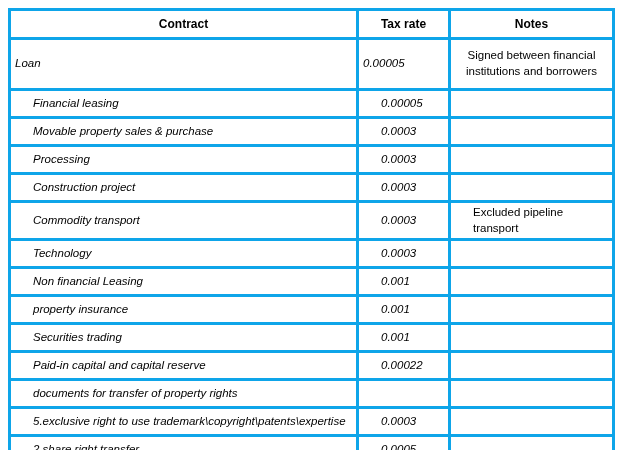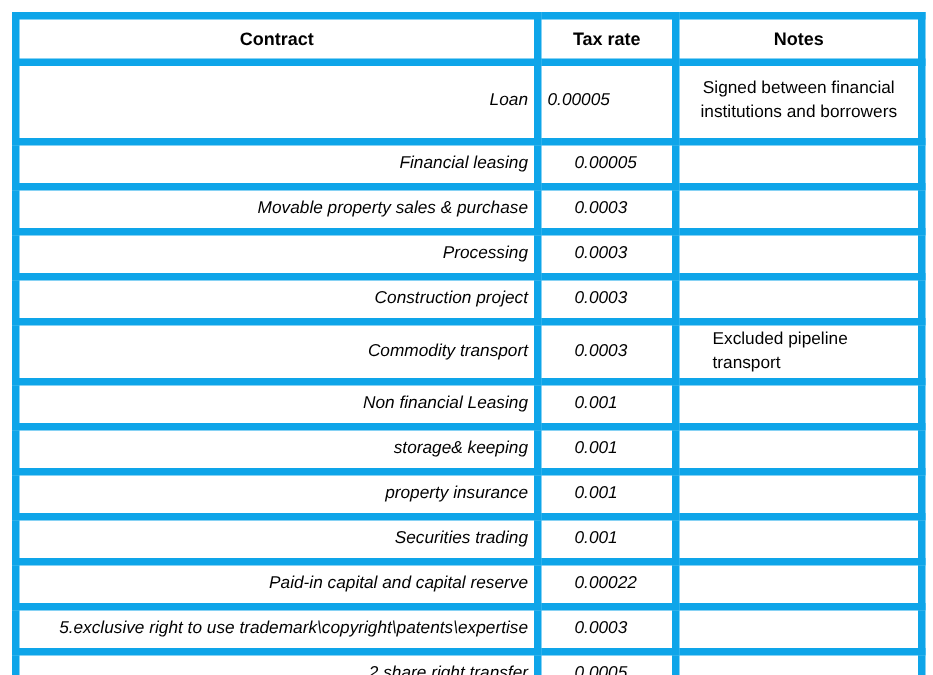--- a/index.html
+++ b/index.html
@@ -20,38 +20,38 @@
     top: 8px;
     width: 604px;
   }
   table.tax-table {
     border-collapse: collapse;
     width: 604px;
     table-layout: fixed;
   }
   table.tax-table th,
   table.tax-table td {
-    border: 5px solid #0ea5e9;
+    border: 3px solid #0ea5e9;
     padding: 2px 4px;
     font-size: 11.5px;
     line-height: 1.35;
     vertical-align: middle;
   }
   table.tax-table th {
     text-align: center;
     font-weight: bold;
     font-size: 12px;
     height: 22px;
   }
   col.col-contract { width: 348px; }
   col.col-rate { width: 92px; }
   col.col-notes { width: 164px; }
 
   td.c-contract {
-    text-align: right;
+    text-align: left;
     font-style: italic;
   }
   td.c-rate {
     text-align: left;
     font-style: italic;
     padding-right: 6px;
   }
   td.c-notes {
     text-align: left;
     font-size: 11px;
@@ -105,42 +105,47 @@
           <td class="c-contract">Construction project</td>
           <td class="c-rate">0.0003</td>
           <td class="c-notes"></td>
         </tr>
         <tr class="row-std">
           <td class="c-contract">Commodity transport</td>
           <td class="c-rate">0.0003</td>
           <td class="c-notes">Excluded pipeline transport</td>
         </tr>
         <tr class="row-std">
-          <td class="c-contract">Non financial Leasing</td>
-          <td class="c-rate">0.001</td>
+          <td class="c-contract">Technology</td>
+          <td class="c-rate">0.0003</td>
           <td class="c-notes"></td>
         </tr>
         <tr class="row-std">
-          <td class="c-contract">storage&amp; keeping</td>
+          <td class="c-contract">Non financial Leasing</td>
           <td class="c-rate">0.001</td>
           <td class="c-notes"></td>
         </tr>
         <tr class="row-std">
           <td class="c-contract">property insurance</td>
           <td class="c-rate">0.001</td>
           <td class="c-notes"></td>
         </tr>
         <tr class="row-std">
           <td class="c-contract">Securities trading</td>
           <td class="c-rate">0.001</td>
           <td class="c-notes"></td>
         </tr>
         <tr class="row-std">
           <td class="c-contract">Paid-in capital and capital reserve</td>
           <td class="c-rate">0.00022</td>
+          <td class="c-notes"></td>
+        </tr>
+        <tr class="row-std">
+          <td class="c-contract">documents for transfer of property rights</td>
+          <td class="c-rate"></td>
           <td class="c-notes"></td>
         </tr>
         <tr class="row-std">
           <td class="c-contract">5.exclusive right to use trademark\copyright\patents\expertise</td>
           <td class="c-rate">0.0003</td>
           <td class="c-notes"></td>
         </tr>
         <tr class="row-std">
           <td class="c-contract">2.share right transfer</td>
           <td class="c-rate">0.0005</td>

